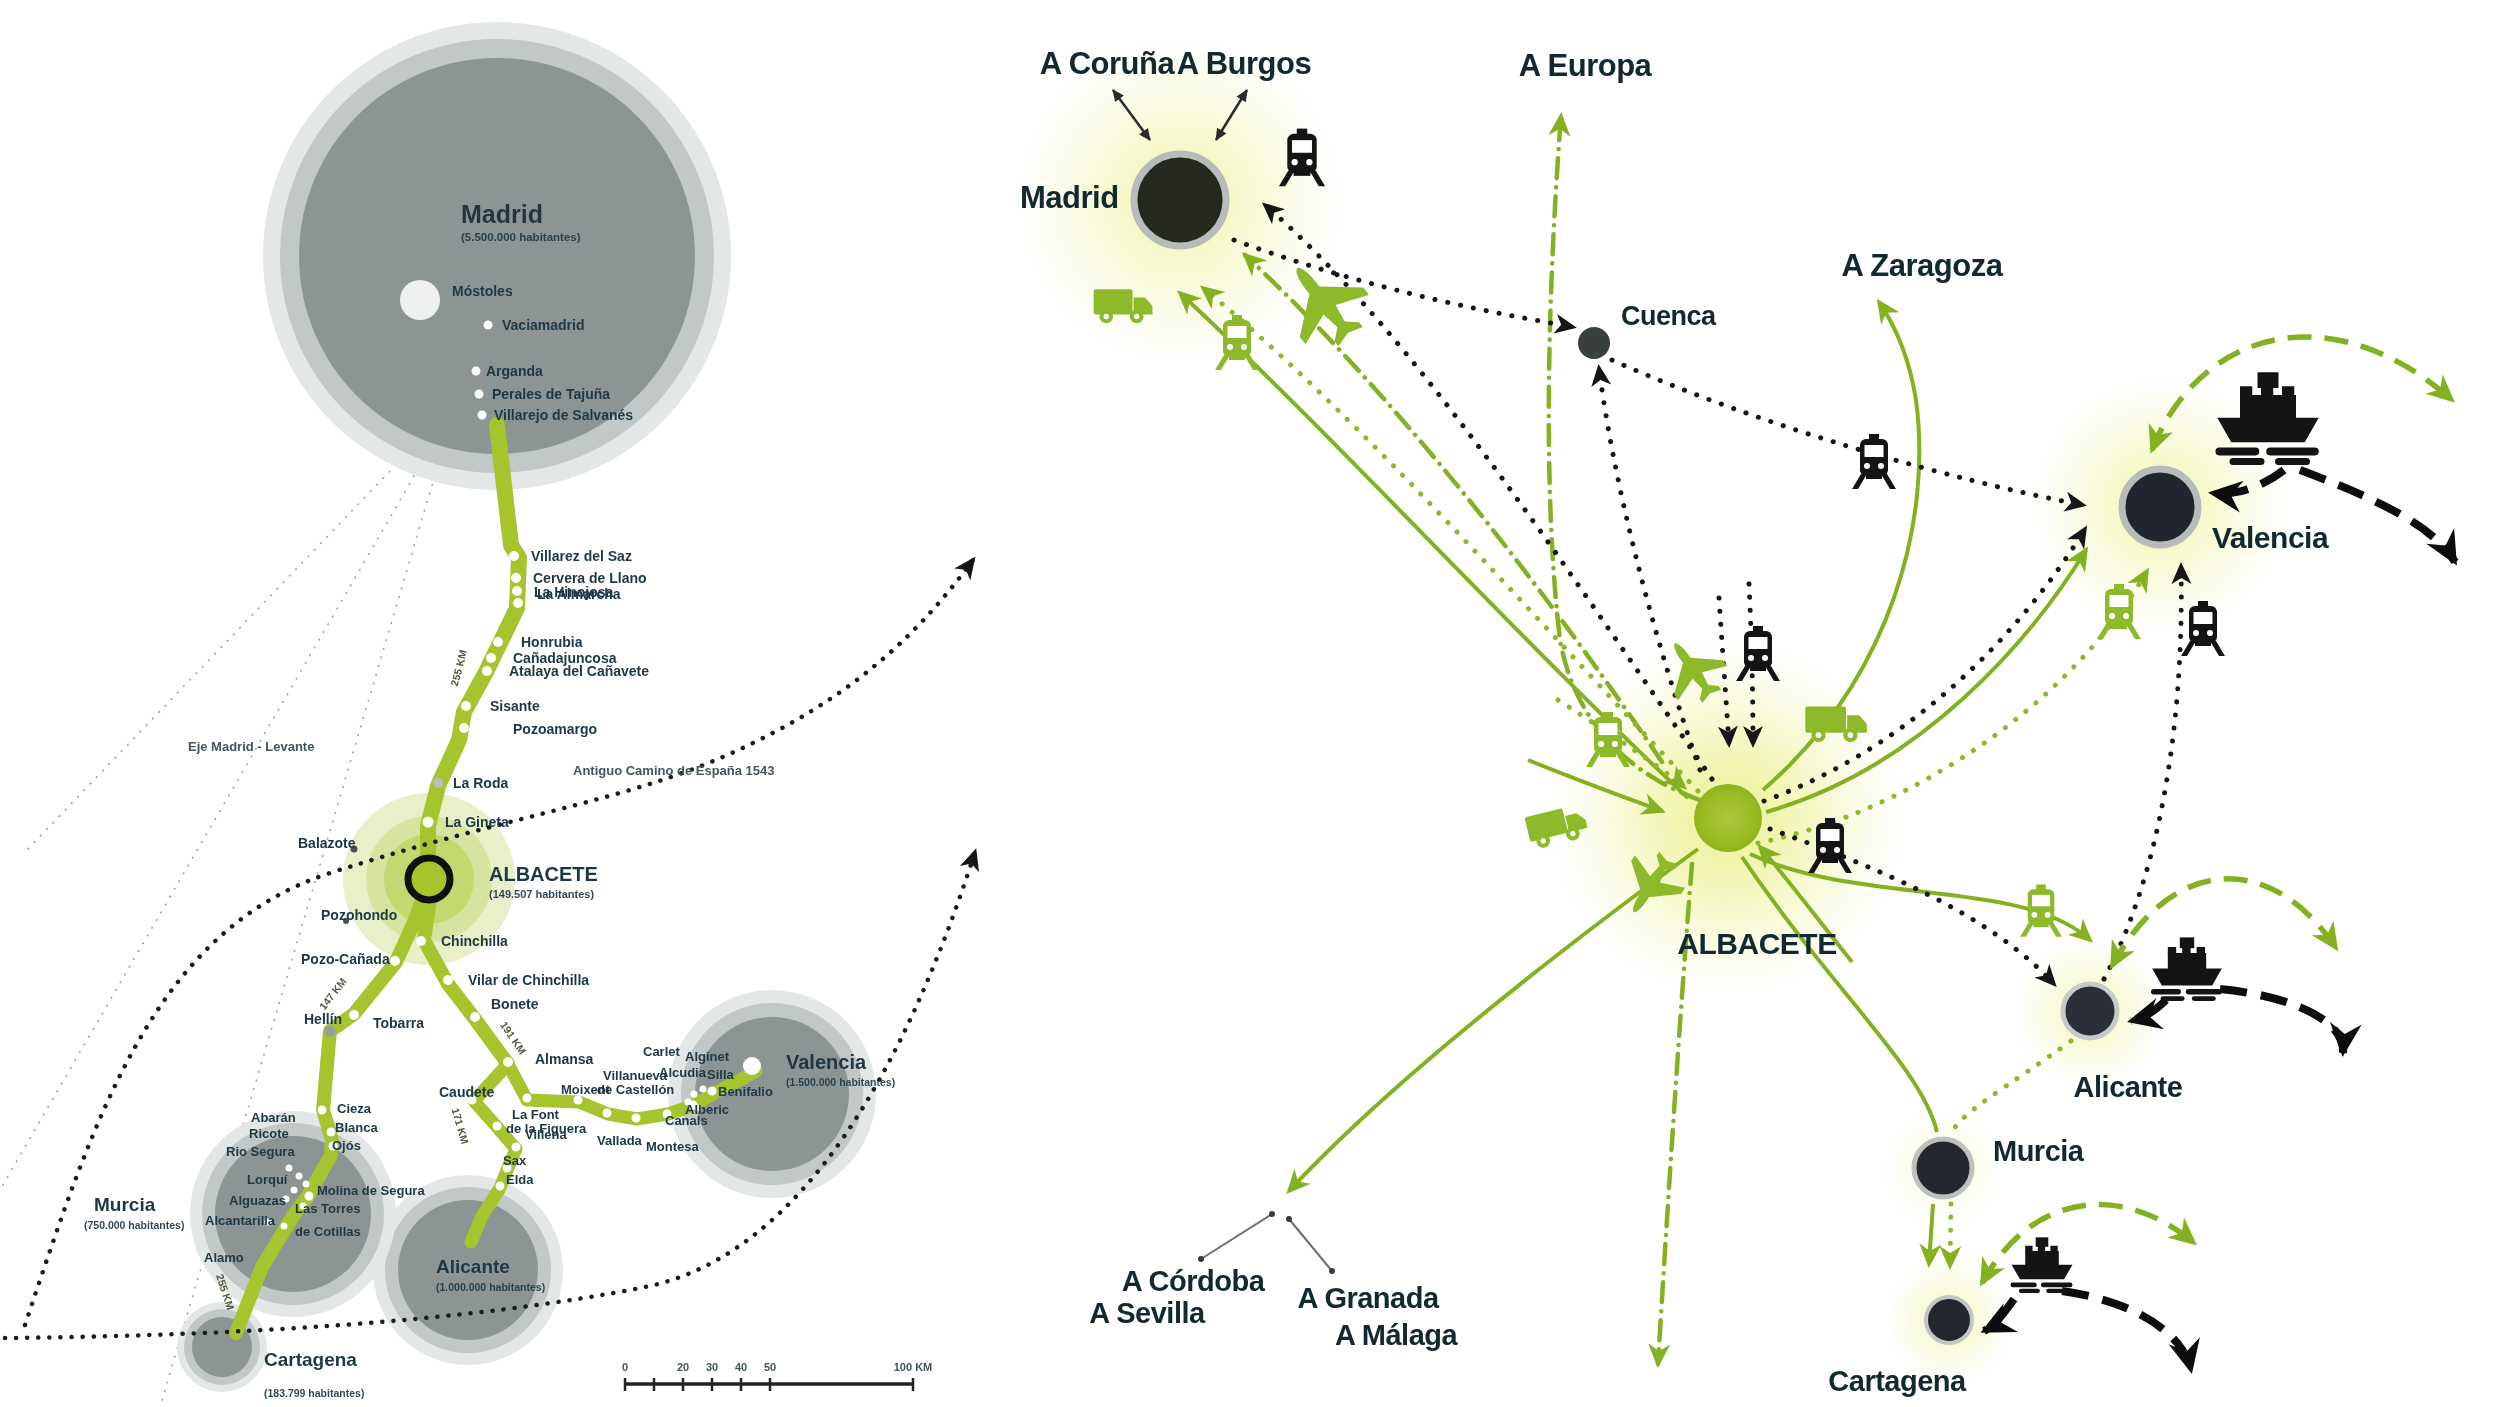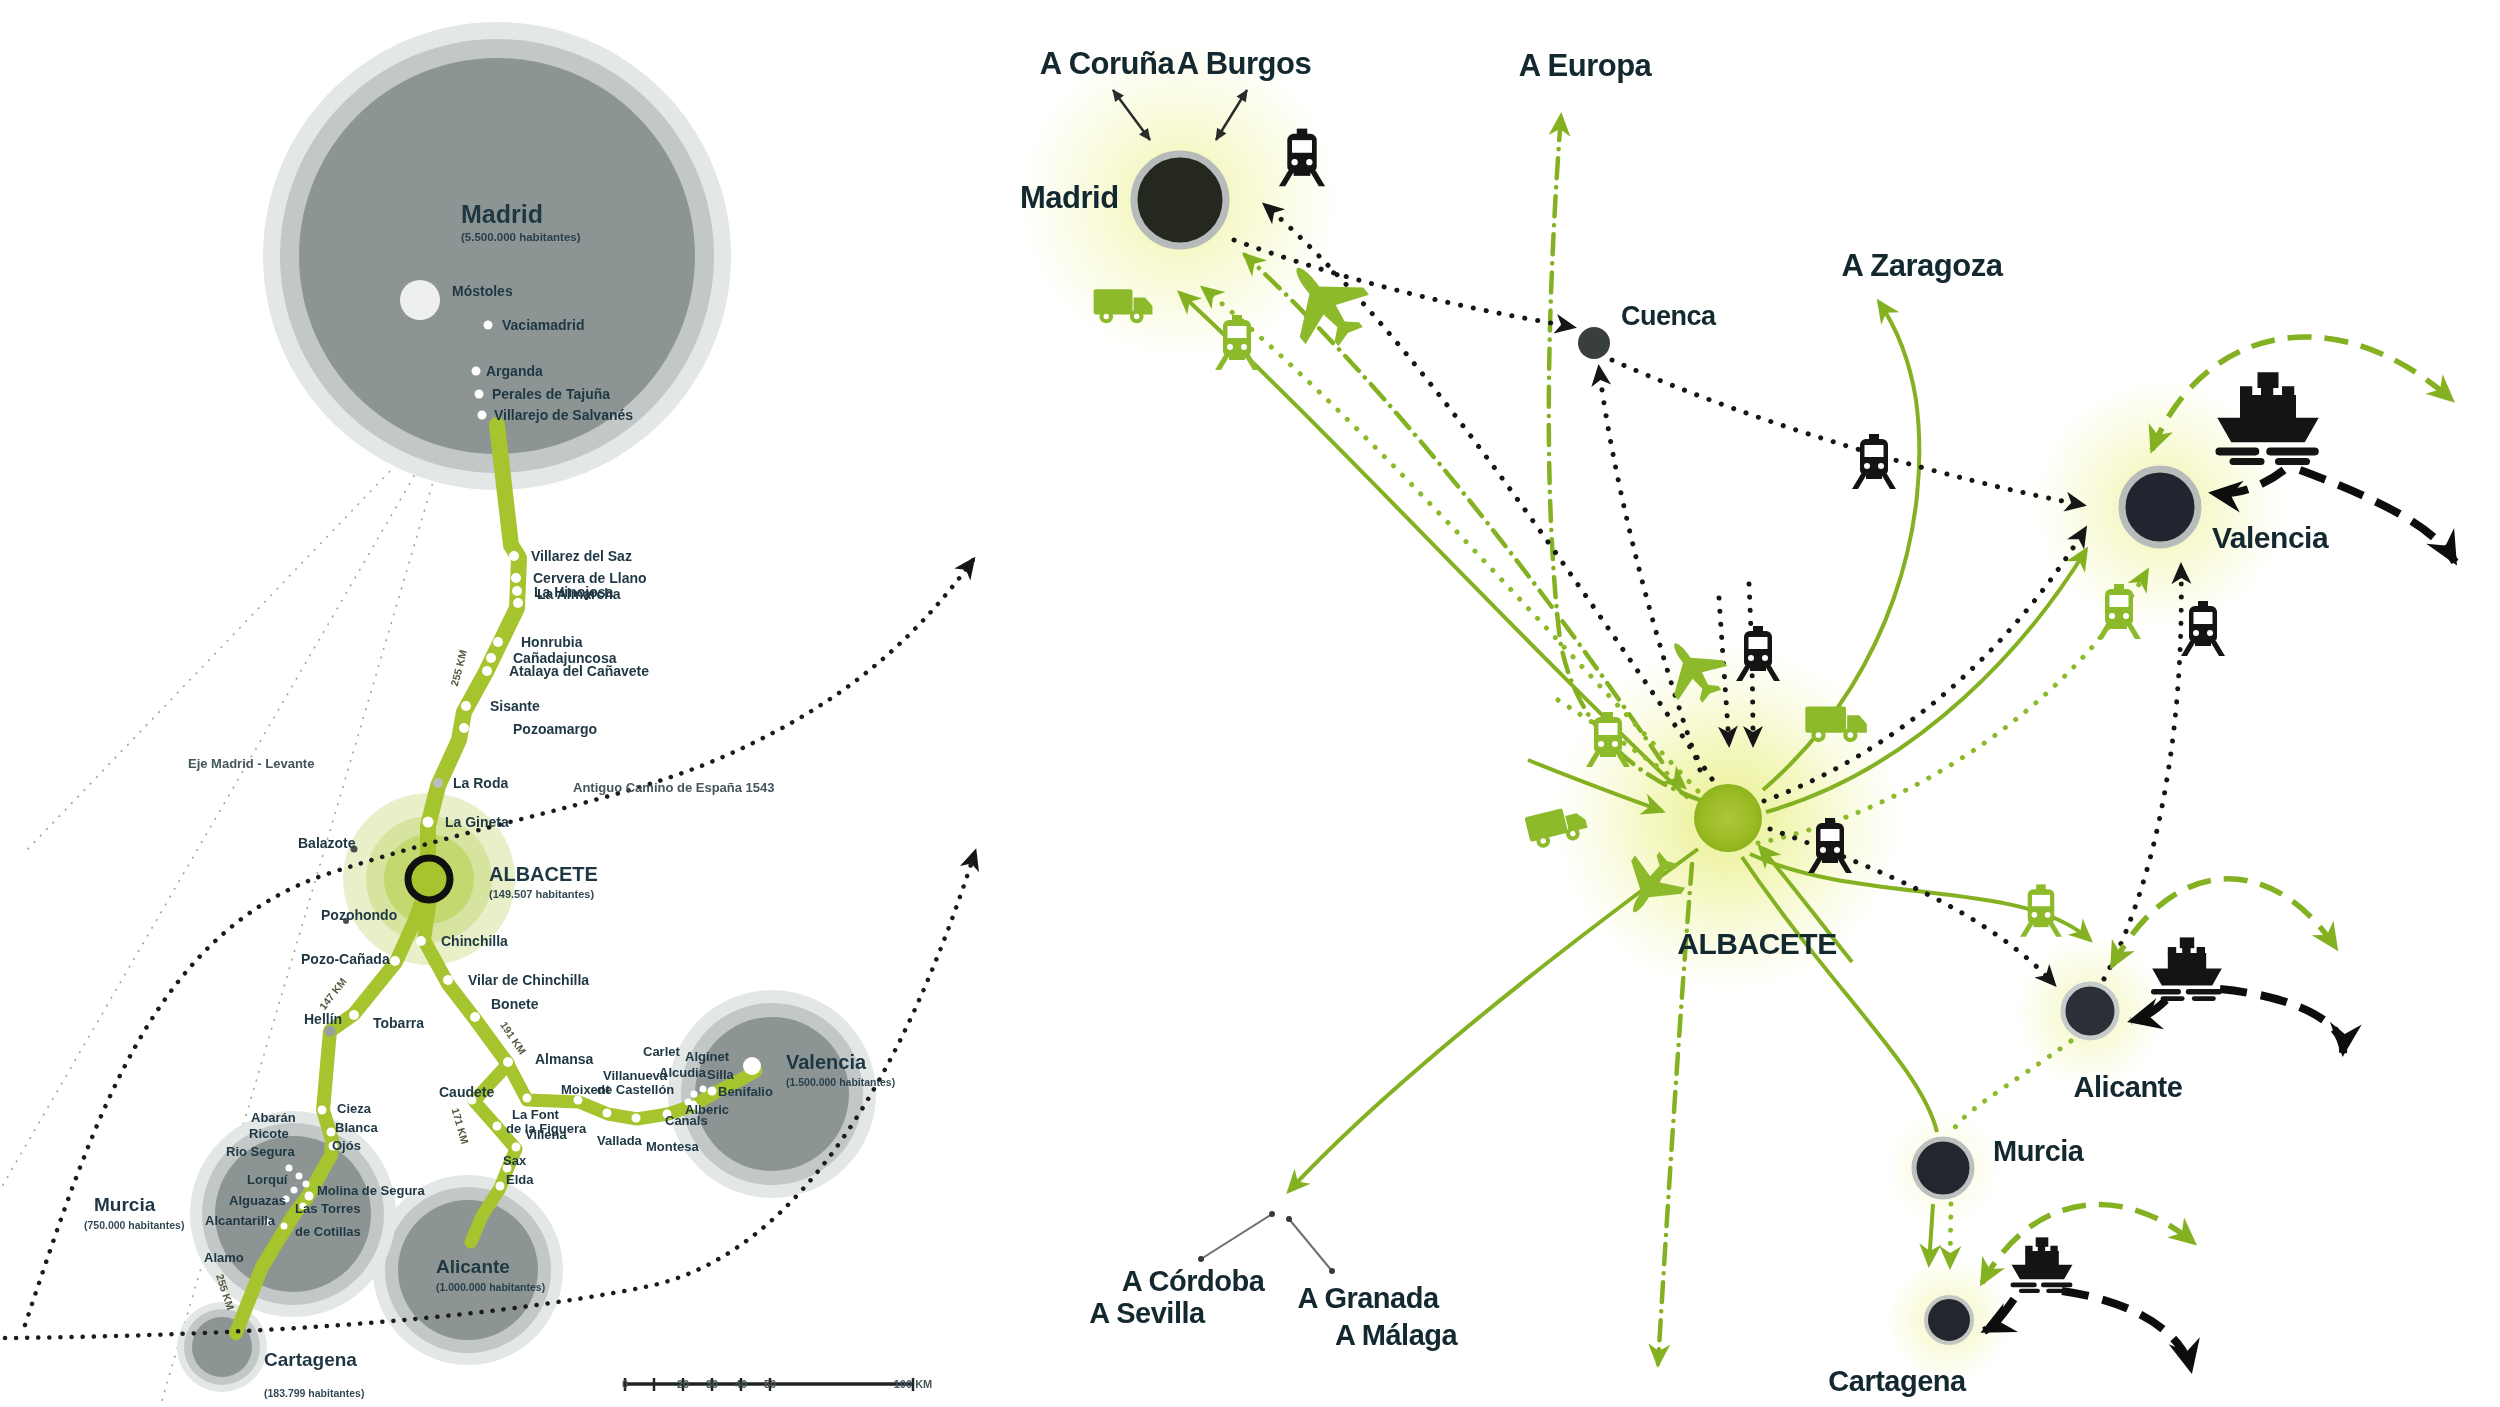--- a/index.html
+++ b/index.html
@@ -3,21 +3,21 @@
 <meta charset="utf-8">
 <style>
   html,body{margin:0;padding:0;background:#ffffff;}
   body{width:2500px;height:1407px;position:relative;overflow:hidden;
        font-family:"Liberation Sans","DejaVu Sans",sans-serif;}
   #canvas{position:absolute;inset:0;}
   #labels{position:absolute;inset:0;pointer-events:none;}
   .lbl{position:absolute;font-weight:700;color:#1e3743;white-space:pre;line-height:1.05;}
   .lbl.right{color:#13292f;letter-spacing:-0.5px;}
   .lbl.km{color:#505a3e;font-weight:700;}
-  .lbl.note{color:#44555b;font-weight:700;margin-top:17px;}
+  .lbl.note{color:#44555b;font-weight:700;}
   .lbl.pop{font-weight:700;opacity:.92;}
 </style>
 </head>
 <body>
 
 <svg id="canvas" width="2500" height="1407" viewBox="0 0 2500 1407">
   <defs>
     <radialGradient id="gy">
       <stop offset="0" stop-color="#eff3a0" stop-opacity="0.95"></stop>
       <stop offset="0.55" stop-color="#f4f7c0" stop-opacity="0.55"></stop>

